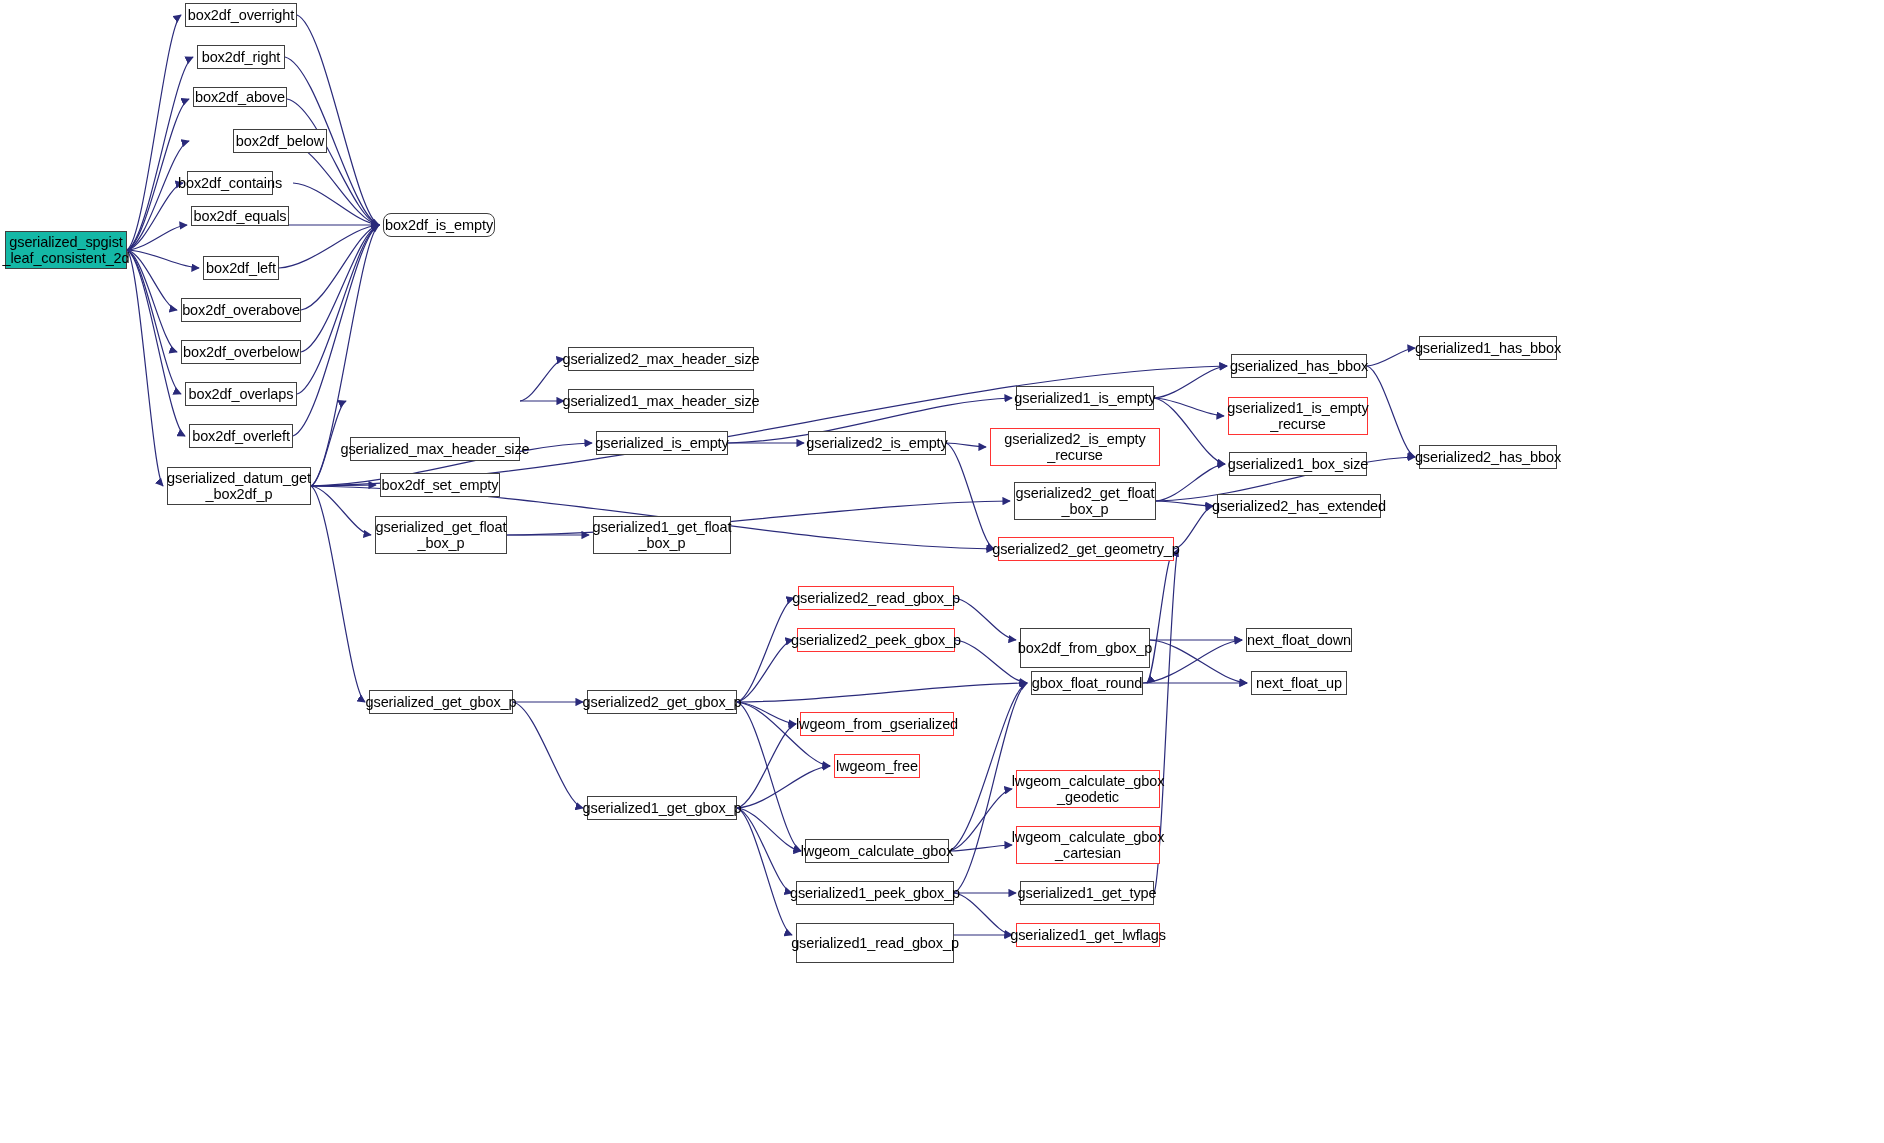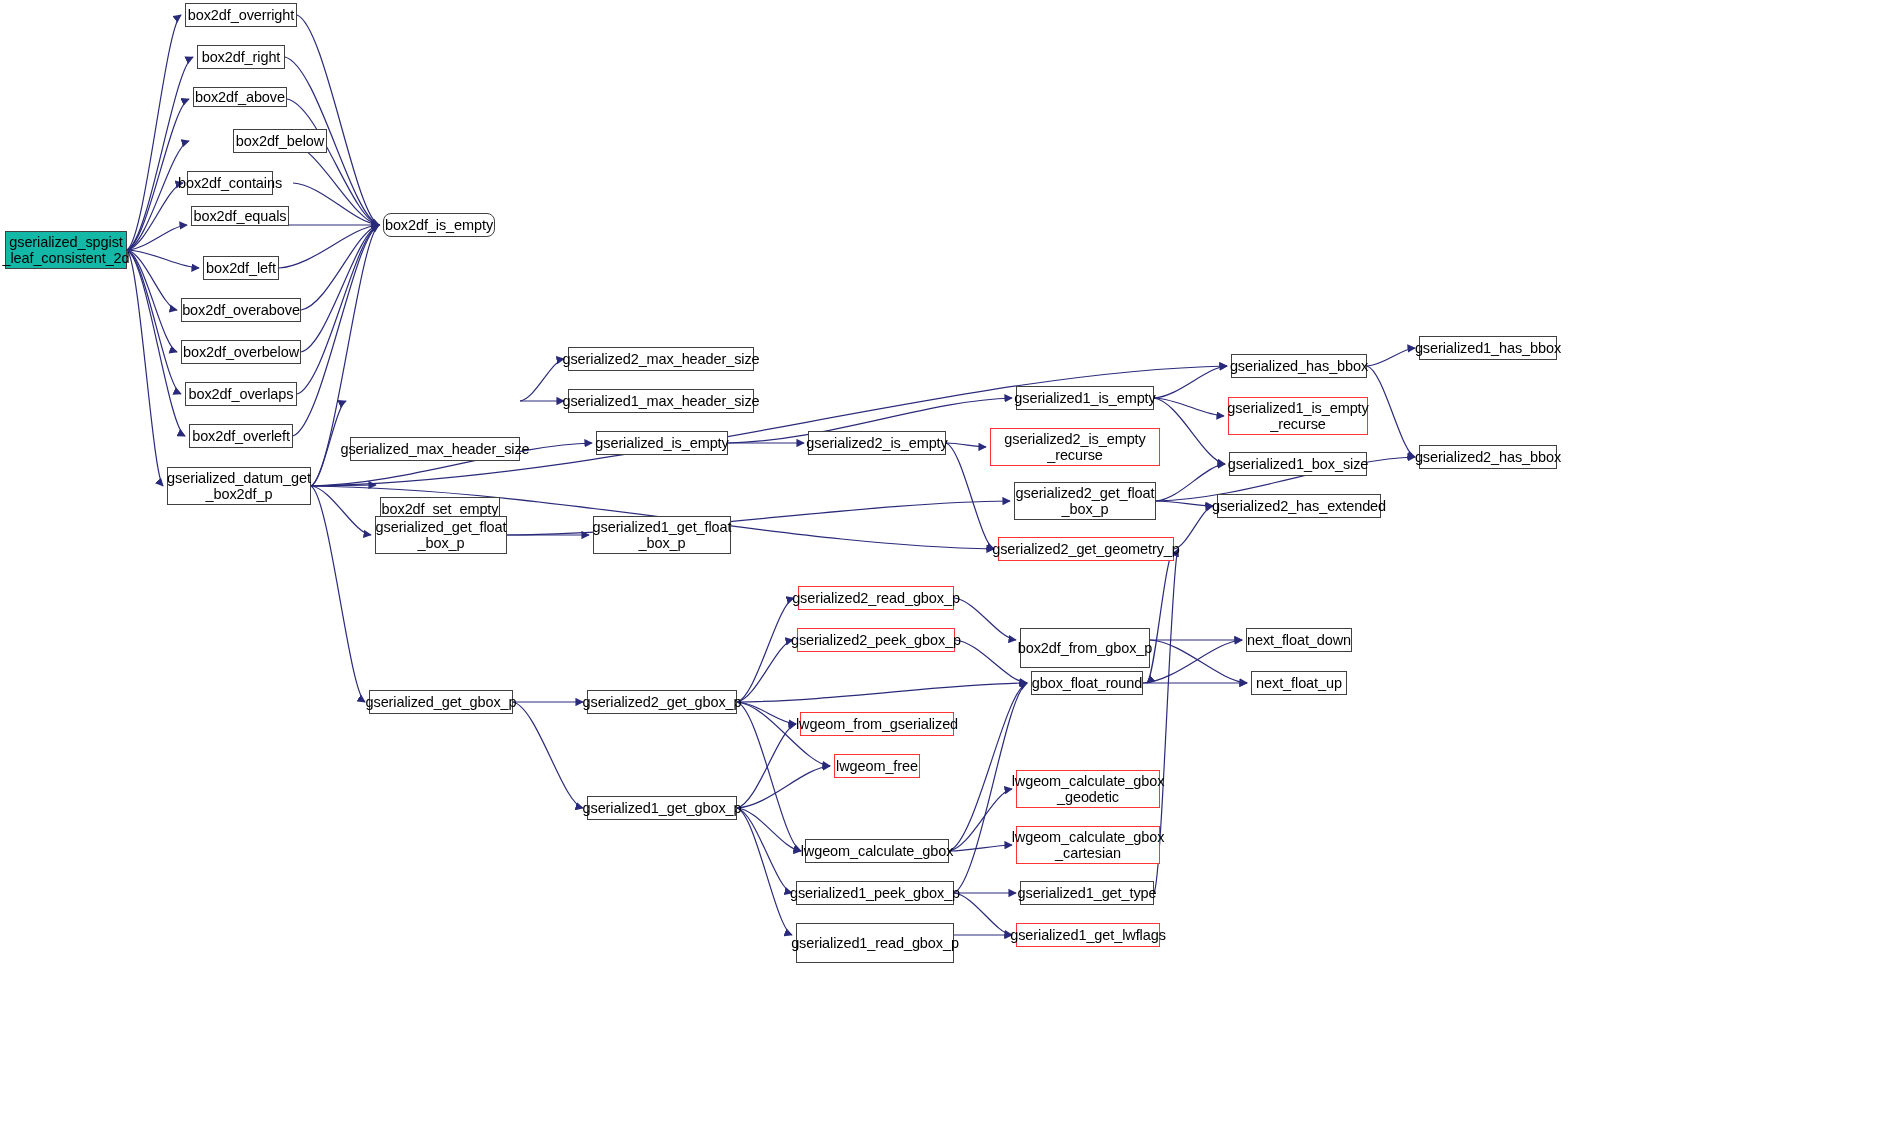--- a/index.html
+++ b/index.html
@@ -153,21 +153,21 @@
       <div class="node" style="left: 185px; top: 382px; width: 112px; height: 24px;">box2df_overlaps</div>
       <div class="node" style="left: 189px; top: 424px; width: 104px; height: 24px;">box2df_overleft</div>
       <div class="node" style="left: 383px; top: 213px; width: 112px; height: 24px; border-radius: 8px;">box2df_is_empty</div>
       <div class="node" style="left: 167px; top: 467px; width: 144px; height: 38px;">gserialized_datum_get
 _box2df_p</div>
       <div class="node" style="left: 350px; top: 389px; width: 170px; height: 24px; margin-top: 48px;">gserialized_max_header_size</div>
       <div class="node" style="left: 568px; top: 347px; width: 186px; height: 24px;">gserialized2_max_header_size</div>
       <div class="node" style="left: 568px; top: 389px; width: 186px; height: 24px;">gserialized1_max_header_size</div>
       <div class="node" style="left: 596px; top: 431px; width: 132px; height: 24px;">gserialized_is_empty</div>
       <div class="node" style="left: 808px; top: 431px; width: 138px; height: 24px;">gserialized2_is_empty</div>
-      <div class="node" style="left: 380px; top: 473px; width: 120px; height: 24px; margin-top: 24px;">box2df_set_empty</div>
+      <div class="node" style="left: 380px; top: 473px; width: 120px; height: 24px;">box2df_set_empty</div>
       <div class="node" style="left: 375px; top: 516px; width: 132px; height: 38px;">gserialized_get_float
 _box_p</div>
       <div class="node" style="left: 593px; top: 516px; width: 138px; height: 38px;">gserialized1_get_float
 _box_p</div>
       <div class="node" style="left: 1016px; top: 386px; width: 138px; height: 24px;">gserialized1_is_empty</div>
       <div class="node red" style="left: 990px; top: 428px; width: 170px; height: 38px;">gserialized2_is_empty
 _recurse</div>
       <div class="node" style="left: 1014px; top: 482px; width: 142px; height: 38px;">gserialized2_get_float
 _box_p</div>
       <div class="node red" style="left: 998px; top: 537px; width: 176px; height: 24px;">gserialized2_get_geometry_p</div>

